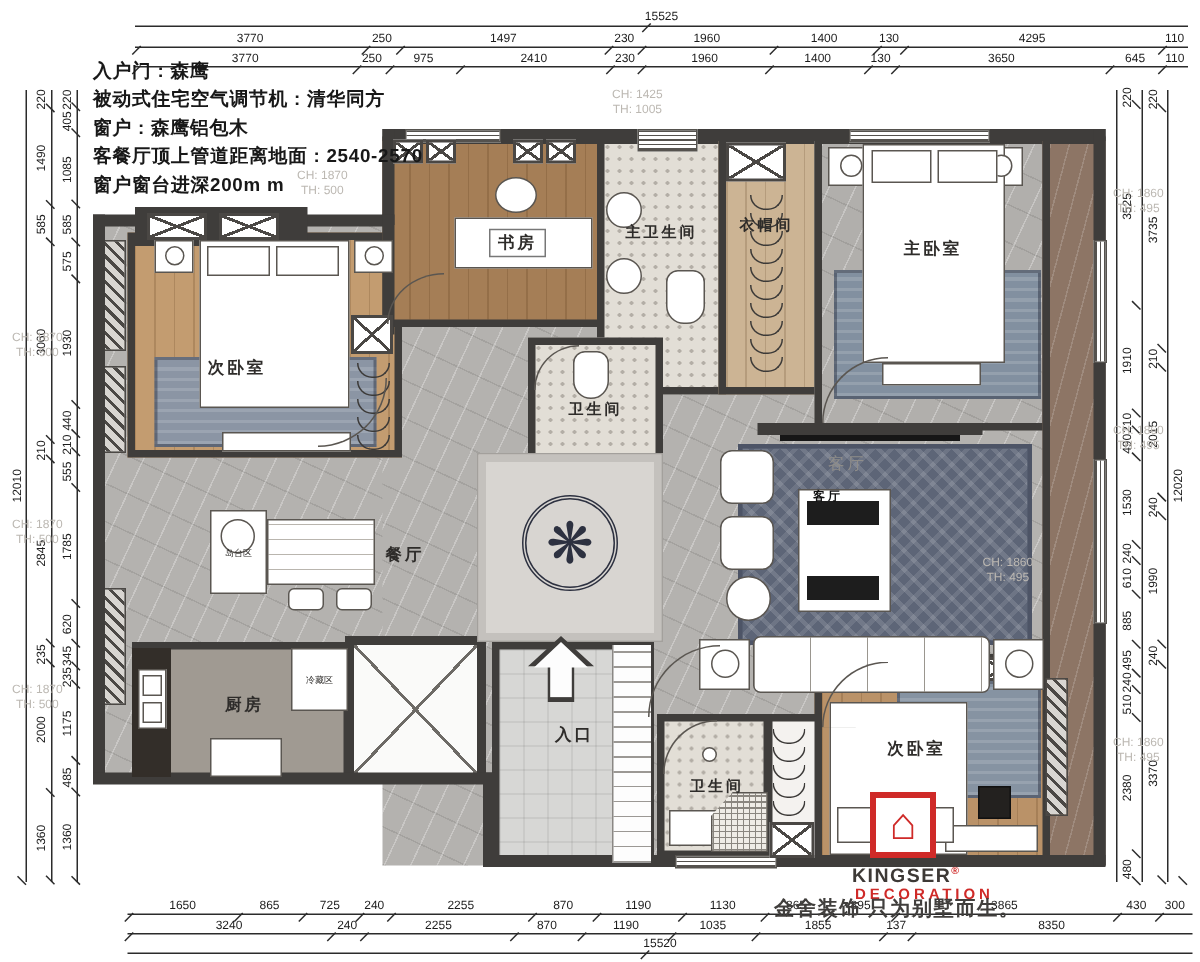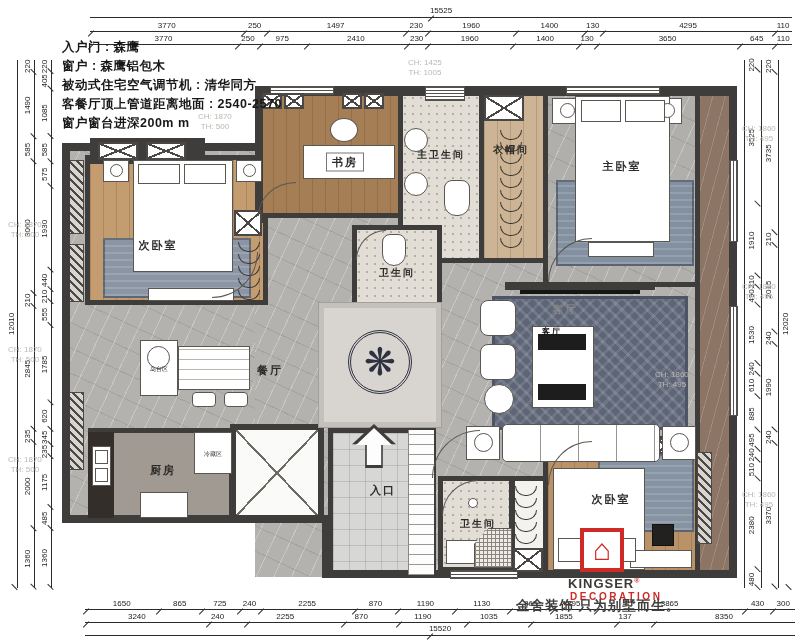--- a/index.html
+++ b/index.html
@@ -59,22 +59,22 @@
   .watermark{font-size:13.5px;font-weight:bold;color:#413f3d;letter-spacing:1px;white-space:nowrap;z-index:16;}
   .medal{display:flex;align-items:center;justify-content:center;color:#2d3140;border:3px double #2d3140;border-radius:50%;font-size:38px;z-index:6;}
 </style>
 </head>
 <body>
 
 <div id="stage">
 
   <div class="abs notes" style="left:62px;top:38px;width:300px;">
       <span class="note-line">入户门 : 森鹰</span>
+      <span class="note-line">被动式住宅空气调节机 : 清华同方</span>
       <span class="note-line">窗户 : 森鹰铝包木</span>
-      <span class="note-line">被动式住宅空气调节机 : 清华同方</span>
       <span class="note-line">客餐厅顶上管道距离地面 : 2540-2570</span>
       <span class="note-line">窗户窗台进深200m m</span>
     </div>
 
   <div class="abs dimrow single" style="left:90px;top:5px;width:702px;height:13px;">
     <span class="dim">15525</span>
   </div>
   <div class="abs dimrow" style="left:90px;top:19px;width:702px;height:13px;">
       <span class="dim" style="flex-grow: 3770;">3770</span>
       <span class="dim" style="flex-grow: 250;">250</span>
@@ -108,21 +108,21 @@
       <span class="dim" style="flex-grow: 2255;">2255</span>
       <span class="dim" style="flex-grow: 870;">870</span>
       <span class="dim" style="flex-grow: 1190;">1190</span>
       <span class="dim" style="flex-grow: 1130;">1130</span>
       <span class="dim" style="flex-grow: 865;">865</span>
       <span class="dim" style="flex-grow: 895;">895</span>
       <span class="dim" style="flex-grow: 3865;">3865</span>
       <span class="dim" style="flex-grow: 430;">430</span>
       <span class="dim" style="flex-grow: 300;">300</span>
     </div>
-  <div class="abs dimrow" style="left:85px;top:610px;width:710px;height:13px;gap:19px;">
+  <div class="abs dimrow" style="left:85px;top:610px;width:710px;height:13px;">
       <span class="dim" style="flex-grow: 3240;">3240</span>
       <span class="dim" style="flex-grow: 240;">240</span>
       <span class="dim" style="flex-grow: 2255;">2255</span>
       <span class="dim" style="flex-grow: 870;">870</span>
       <span class="dim" style="flex-grow: 1190;">1190</span>
       <span class="dim" style="flex-grow: 1035;">1035</span>
       <span class="dim" style="flex-grow: 1855;">1855</span>
       <span class="dim" style="flex-grow: 155;">137</span>
       <span class="dim" style="flex-grow: 4690;">8350</span>
     </div>

